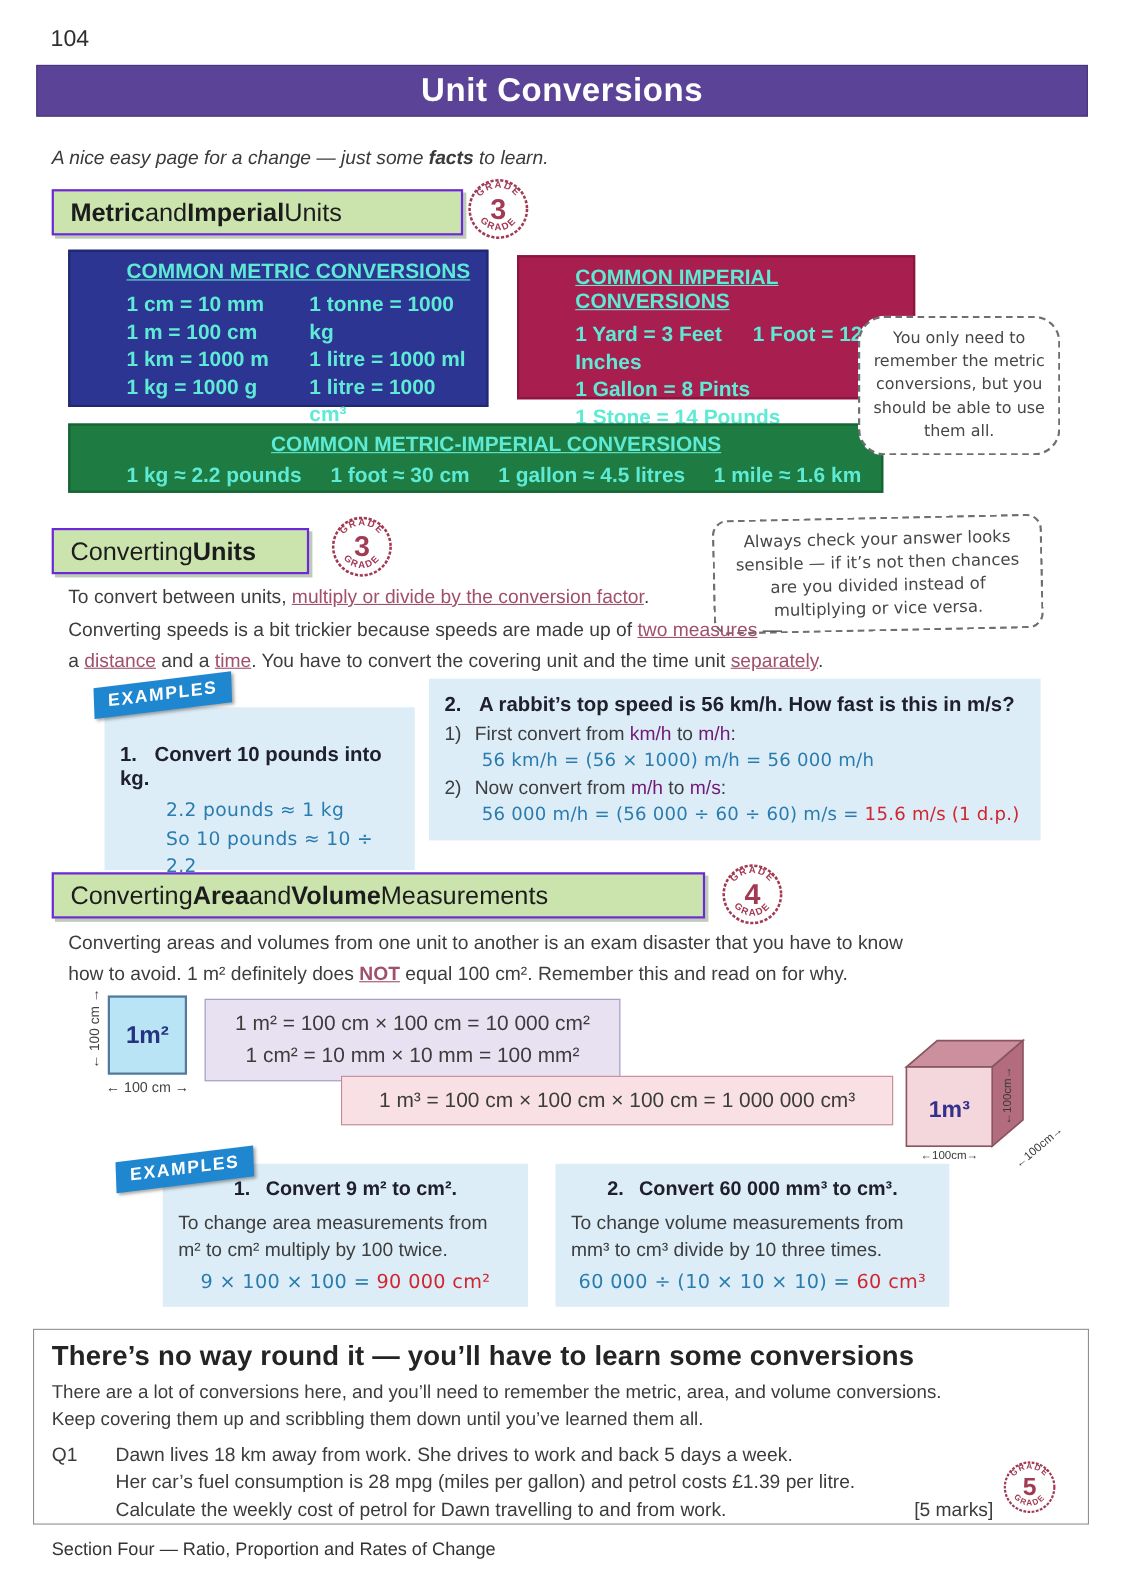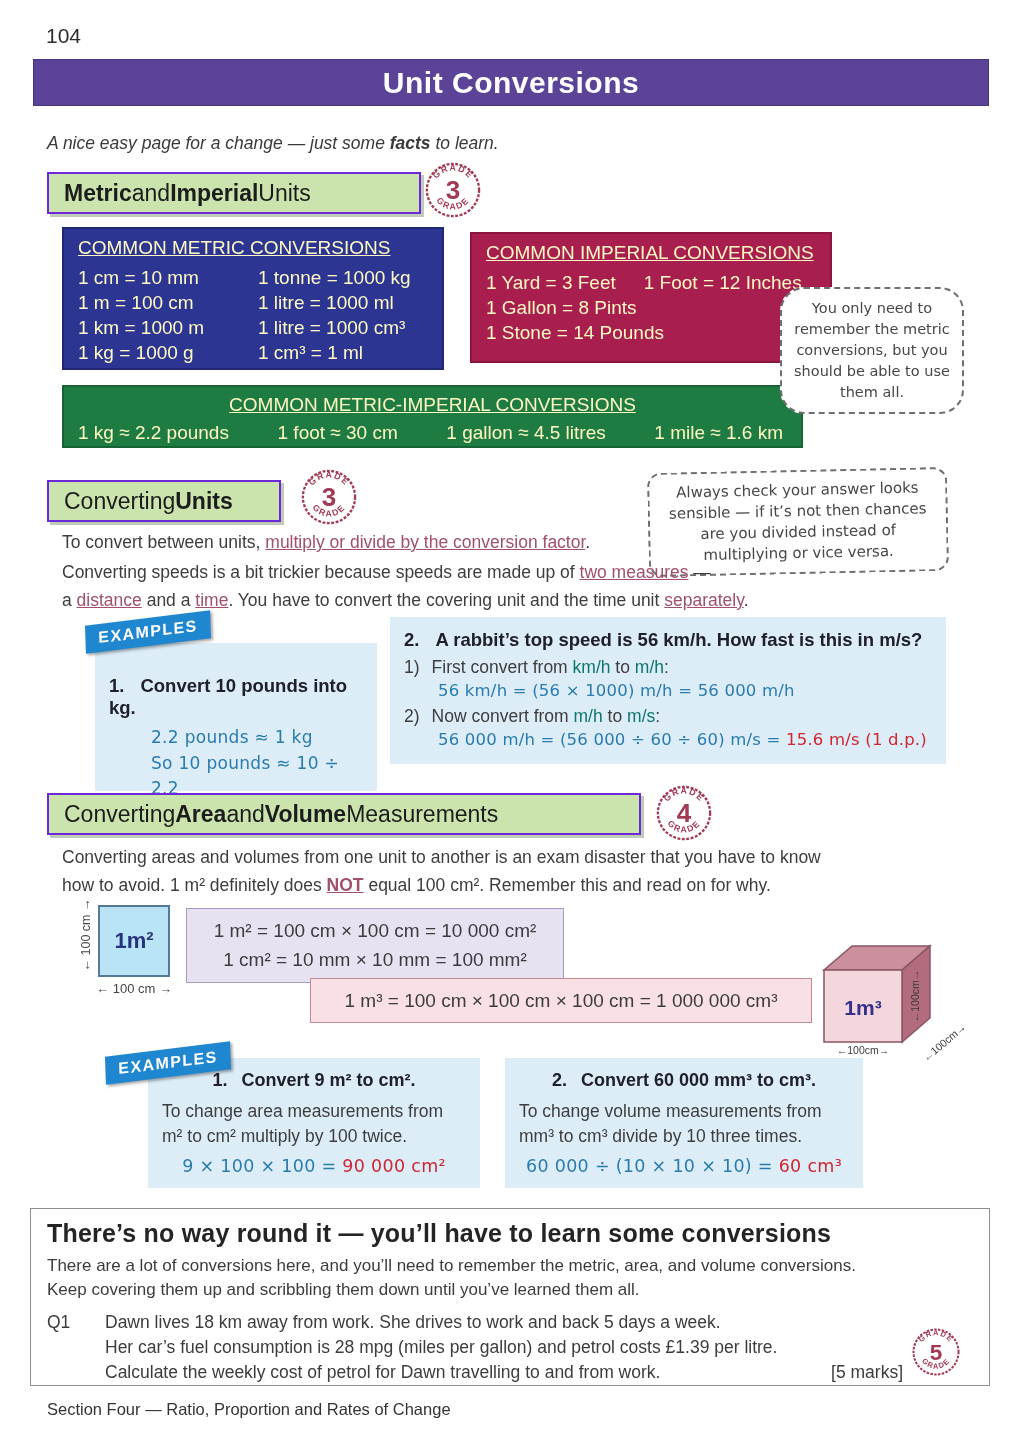--- a/index.html
+++ b/index.html
@@ -19,21 +19,21 @@
             box-shadow:3px 3px 0 rgba(110,140,95,.45);box-sizing:content-box;
             display:flex;align-items:center;padding:0 15px;font-size:23px;color:#1c1c1c;white-space:nowrap;}
   .sec-head b{font-weight:bold;}
 
   
   .stamp{position:absolute;}
   .st-arc{font-size:9px;font-weight:bold;fill:#a23a54;letter-spacing:1.5px;font-family:"Liberation Sans",sans-serif;}
   .st-num{font-size:27px;font-weight:bold;fill:#a23a54;font-family:"Liberation Sans",sans-serif;}
 
   
-  .conv-box{position:absolute;box-sizing:border-box;color:#fef9c3;font-weight:normal;}
+  .conv-box{position:absolute;box-sizing:border-box;color:#5eead4;font-weight:bold;padding-left:37px;}
   .navy{background:#2c3692;border:2px solid #1f2870;}
   .crimson{background:#a81e4e;border:2px solid #8a1540;}
   .greenbox{background:#1e7b41;border:2px solid #166333;}
   .conv-title{font-size:19px;text-decoration:underline;margin:8px 14px 6px 14px;}
   .conv-title.center{text-align:center;margin-top:7px;}
   .conv-cols{display:flex;margin:0 14px;}
   .conv-col{font-size:19px;line-height:1.32;}
   .conv-col.c1{width:180px;}
   .conv-rows{margin:0 14px;font-size:19px;line-height:1.32;}
   .row-pair span.gap{display:inline-block;width:28px;}
@@ -42,21 +42,21 @@
   
   .bubble{position:absolute;background:#fff;border:2px dashed #6f6f6f;border-radius:24px;
           padding:9px 10px;text-align:center;font-size:14.5px;line-height:1.45;color:#474747;
           font-family:"DejaVu Sans",sans-serif;z-index:5;}
   .side-note{position:absolute;background:#fff;border:2px dashed #6f6f6f;border-radius:14px;
           padding:8px 14px;text-align:center;font-size:15px;line-height:1.4;color:#474747;
           font-family:"DejaVu Sans",sans-serif;transform:rotate(-1.2deg);}
 
   .body-text{position:absolute;font-size:17.5px;color:#3d3d3d;line-height:1.6;}
   .mru{color:#a0506b;text-decoration:underline;}
-  .mr{color:#0f766e;}
+  .mr{color:#701a75;}
 
   .ex-badge{position:absolute;background:#1f86d0;color:#fff;font-weight:bold;font-size:16px;
             letter-spacing:1.5px;padding:5px 13px;transform:rotate(-7deg) skewX(-5deg);
             box-shadow:2px 2px 3px rgba(0,0,0,.35);z-index:6;}
 
   .ex-box{position:absolute;background:#dcedf8;box-sizing:border-box;padding:12px 14px;}
   .ex-title{font-size:18.5px;font-weight:bold;color:#20202c;}
   .ex-title .n{margin-right:16px;}
   .work{font-family:"DejaVu Sans",sans-serif;color:#2a7cae;font-size:17px;letter-spacing:.3px;line-height:1.5;}
   .red{color:#cf2630;}

